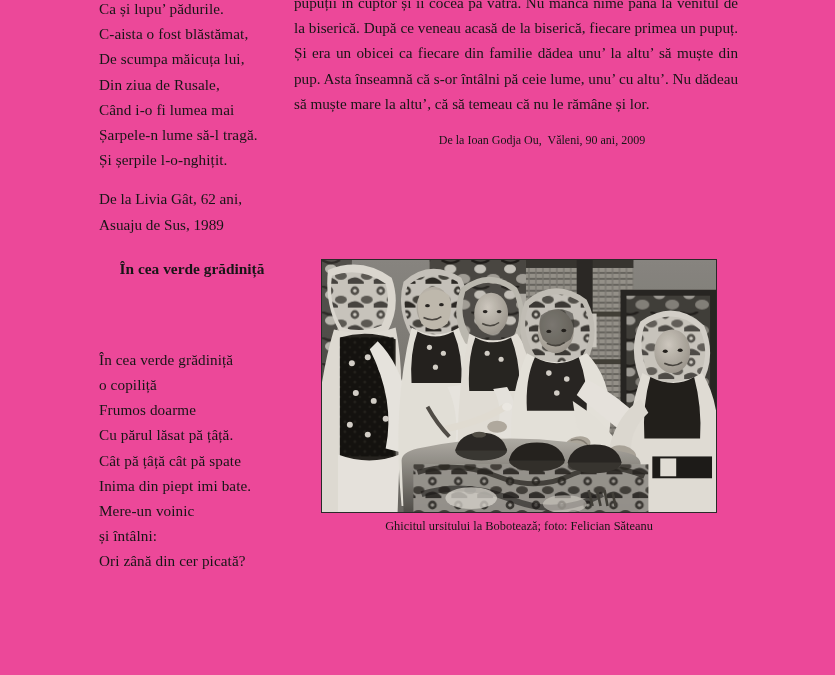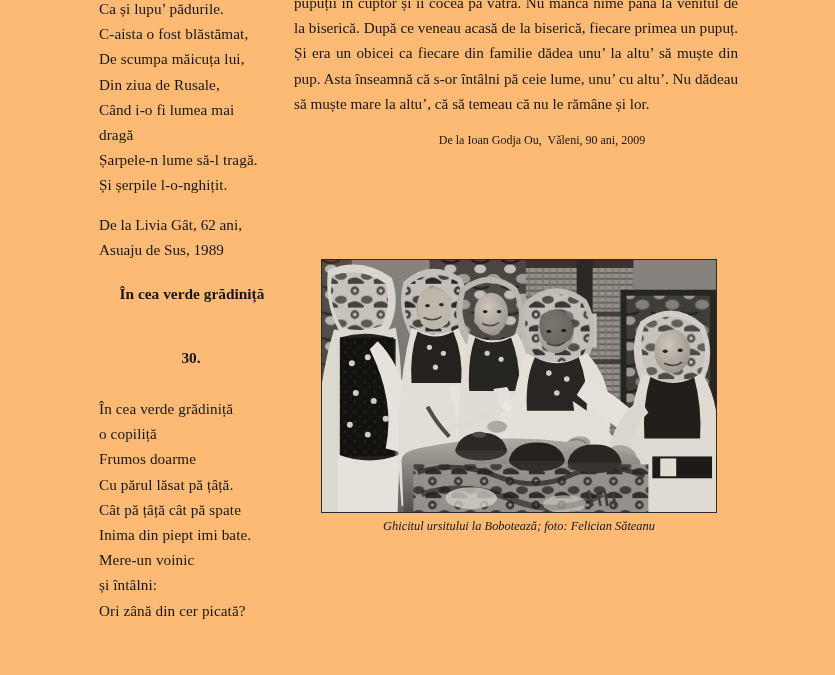--- a/index.html
+++ b/index.html
@@ -4,21 +4,21 @@
 <style>
   html, body {
     margin: 0;
     padding: 0;
     background: #ffffff;
   }
   .page {
     position: relative;
     width: 835px;
     height: 675px;
-    background: #fdba74;
+    background: #ec4899;
     overflow: hidden;
     font-family: "Liberation Serif", "DejaVu Serif", serif;
     color: #161616;
   }
 
   
   .col-left {
     position: absolute;
     left: 99px;
     top: -4px;
@@ -98,52 +98,49 @@
     display: block;
     width: 100%;
     height: 100%;
   }
   .photo-caption {
     font-size: 12.4px;
     line-height: 17px;
     text-align: center;
     padding-top: 5px;
     white-space: pre;
-    font-style: italic;
   }
 </style>
 </head>
 <body>
 
 <div class="page">
 
   <div class="col-left">
 
     <div class="verse-line">Ca și lupu’ pădurile.</div>
     <div class="verse-line">C-aista o fost blăstămat,</div>
     <div class="verse-line">De scumpa măicuța lui,</div>
     <div class="verse-line">Din ziua de Rusale,</div>
     <div class="verse-line">Când i-o fi lumea mai</div>
-    <div class="verse-line">dragă</div>
     <div class="verse-line">Șarpele-n lume să-l tragă.</div>
     <div class="verse-line">Și șerpile l-o-nghițit.</div>
 
     <div class="gap-sm"></div>
 
     <div class="attrib">De la Livia Gât, 62 ani,</div>
     <div class="attrib">Asuaju de Sus, 1989</div>
 
     <div class="gap-md"></div>
 
     <div class="poem-title">În cea verde grădiniță</div>
 
     <div class="gap-lg"></div>
     <div class="gap-sm"></div>
 
-    <div class="poem-number">30.</div>
 
     <div class="gap-lg"></div>
 
     <div class="verse-line">În cea verde grădiniță</div>
     <div class="verse-line">o copiliță</div>
     <div class="verse-line">Frumos doarme</div>
     <div class="verse-line">Cu părul lăsat pă țâță.</div>
     <div class="verse-line">Cât pă țâță cât pă spate</div>
     <div class="verse-line">Inima din piept imi bate.</div>
     <div class="verse-line">Mere-un voinic</div>

